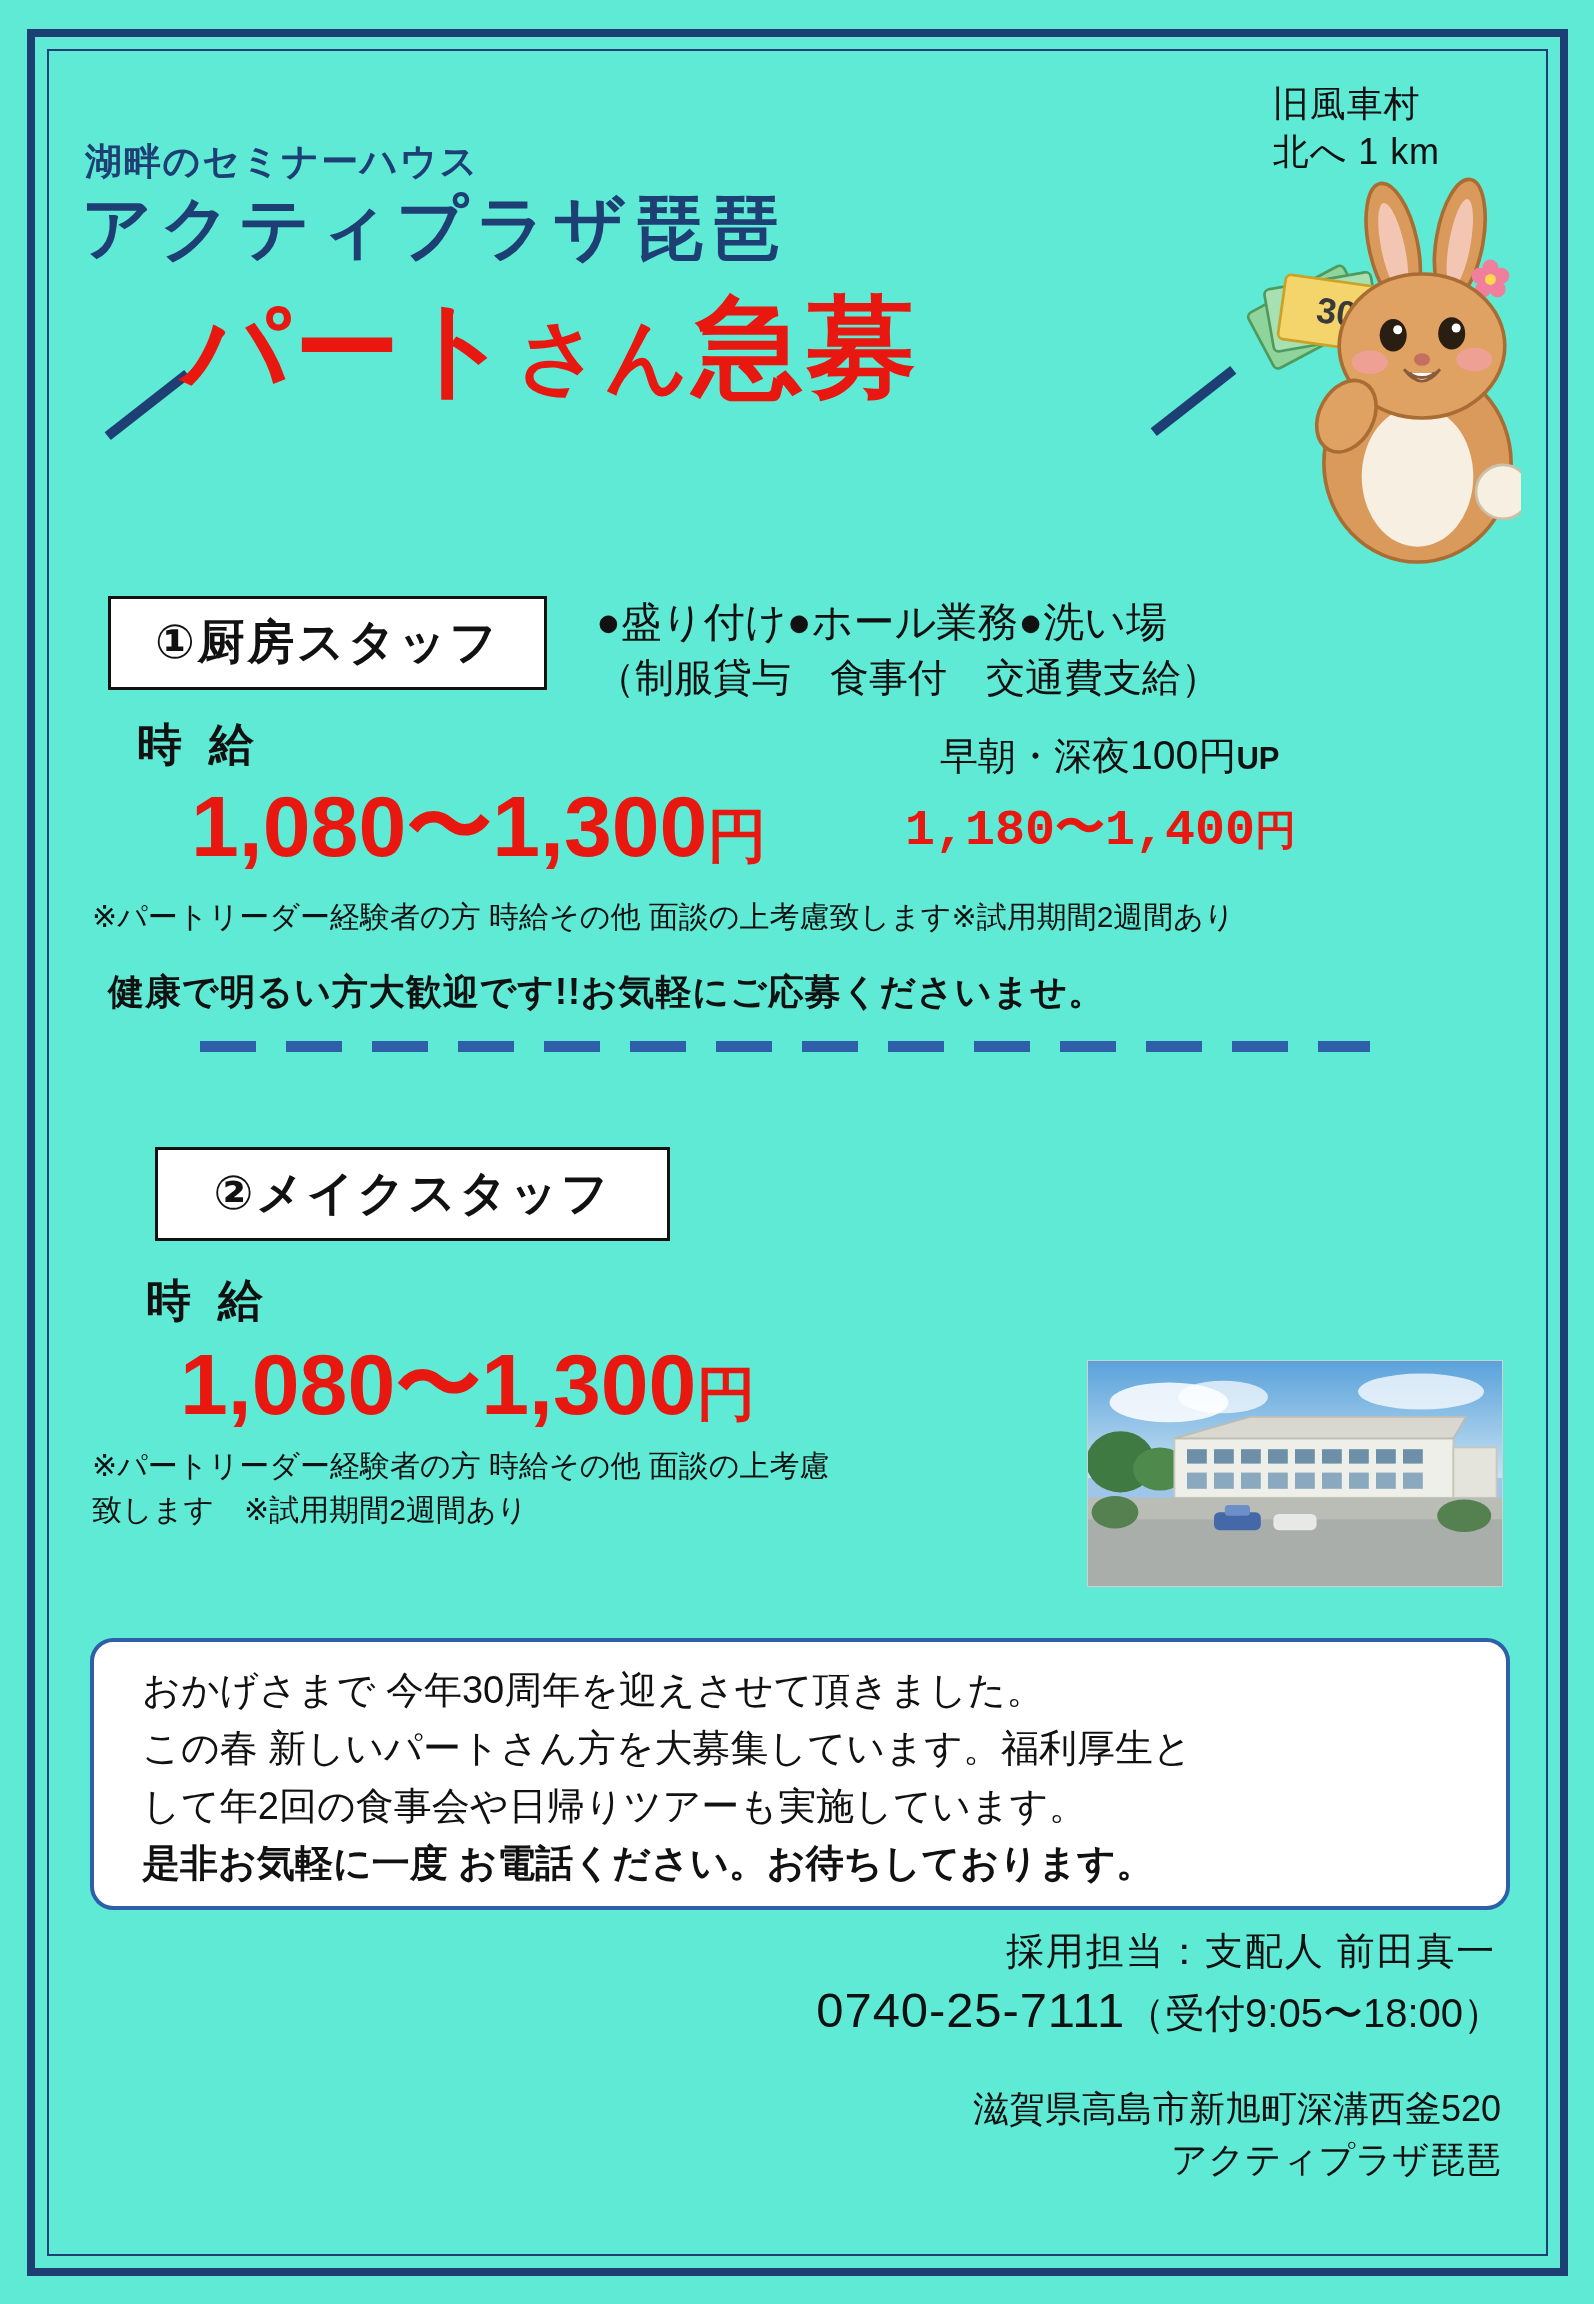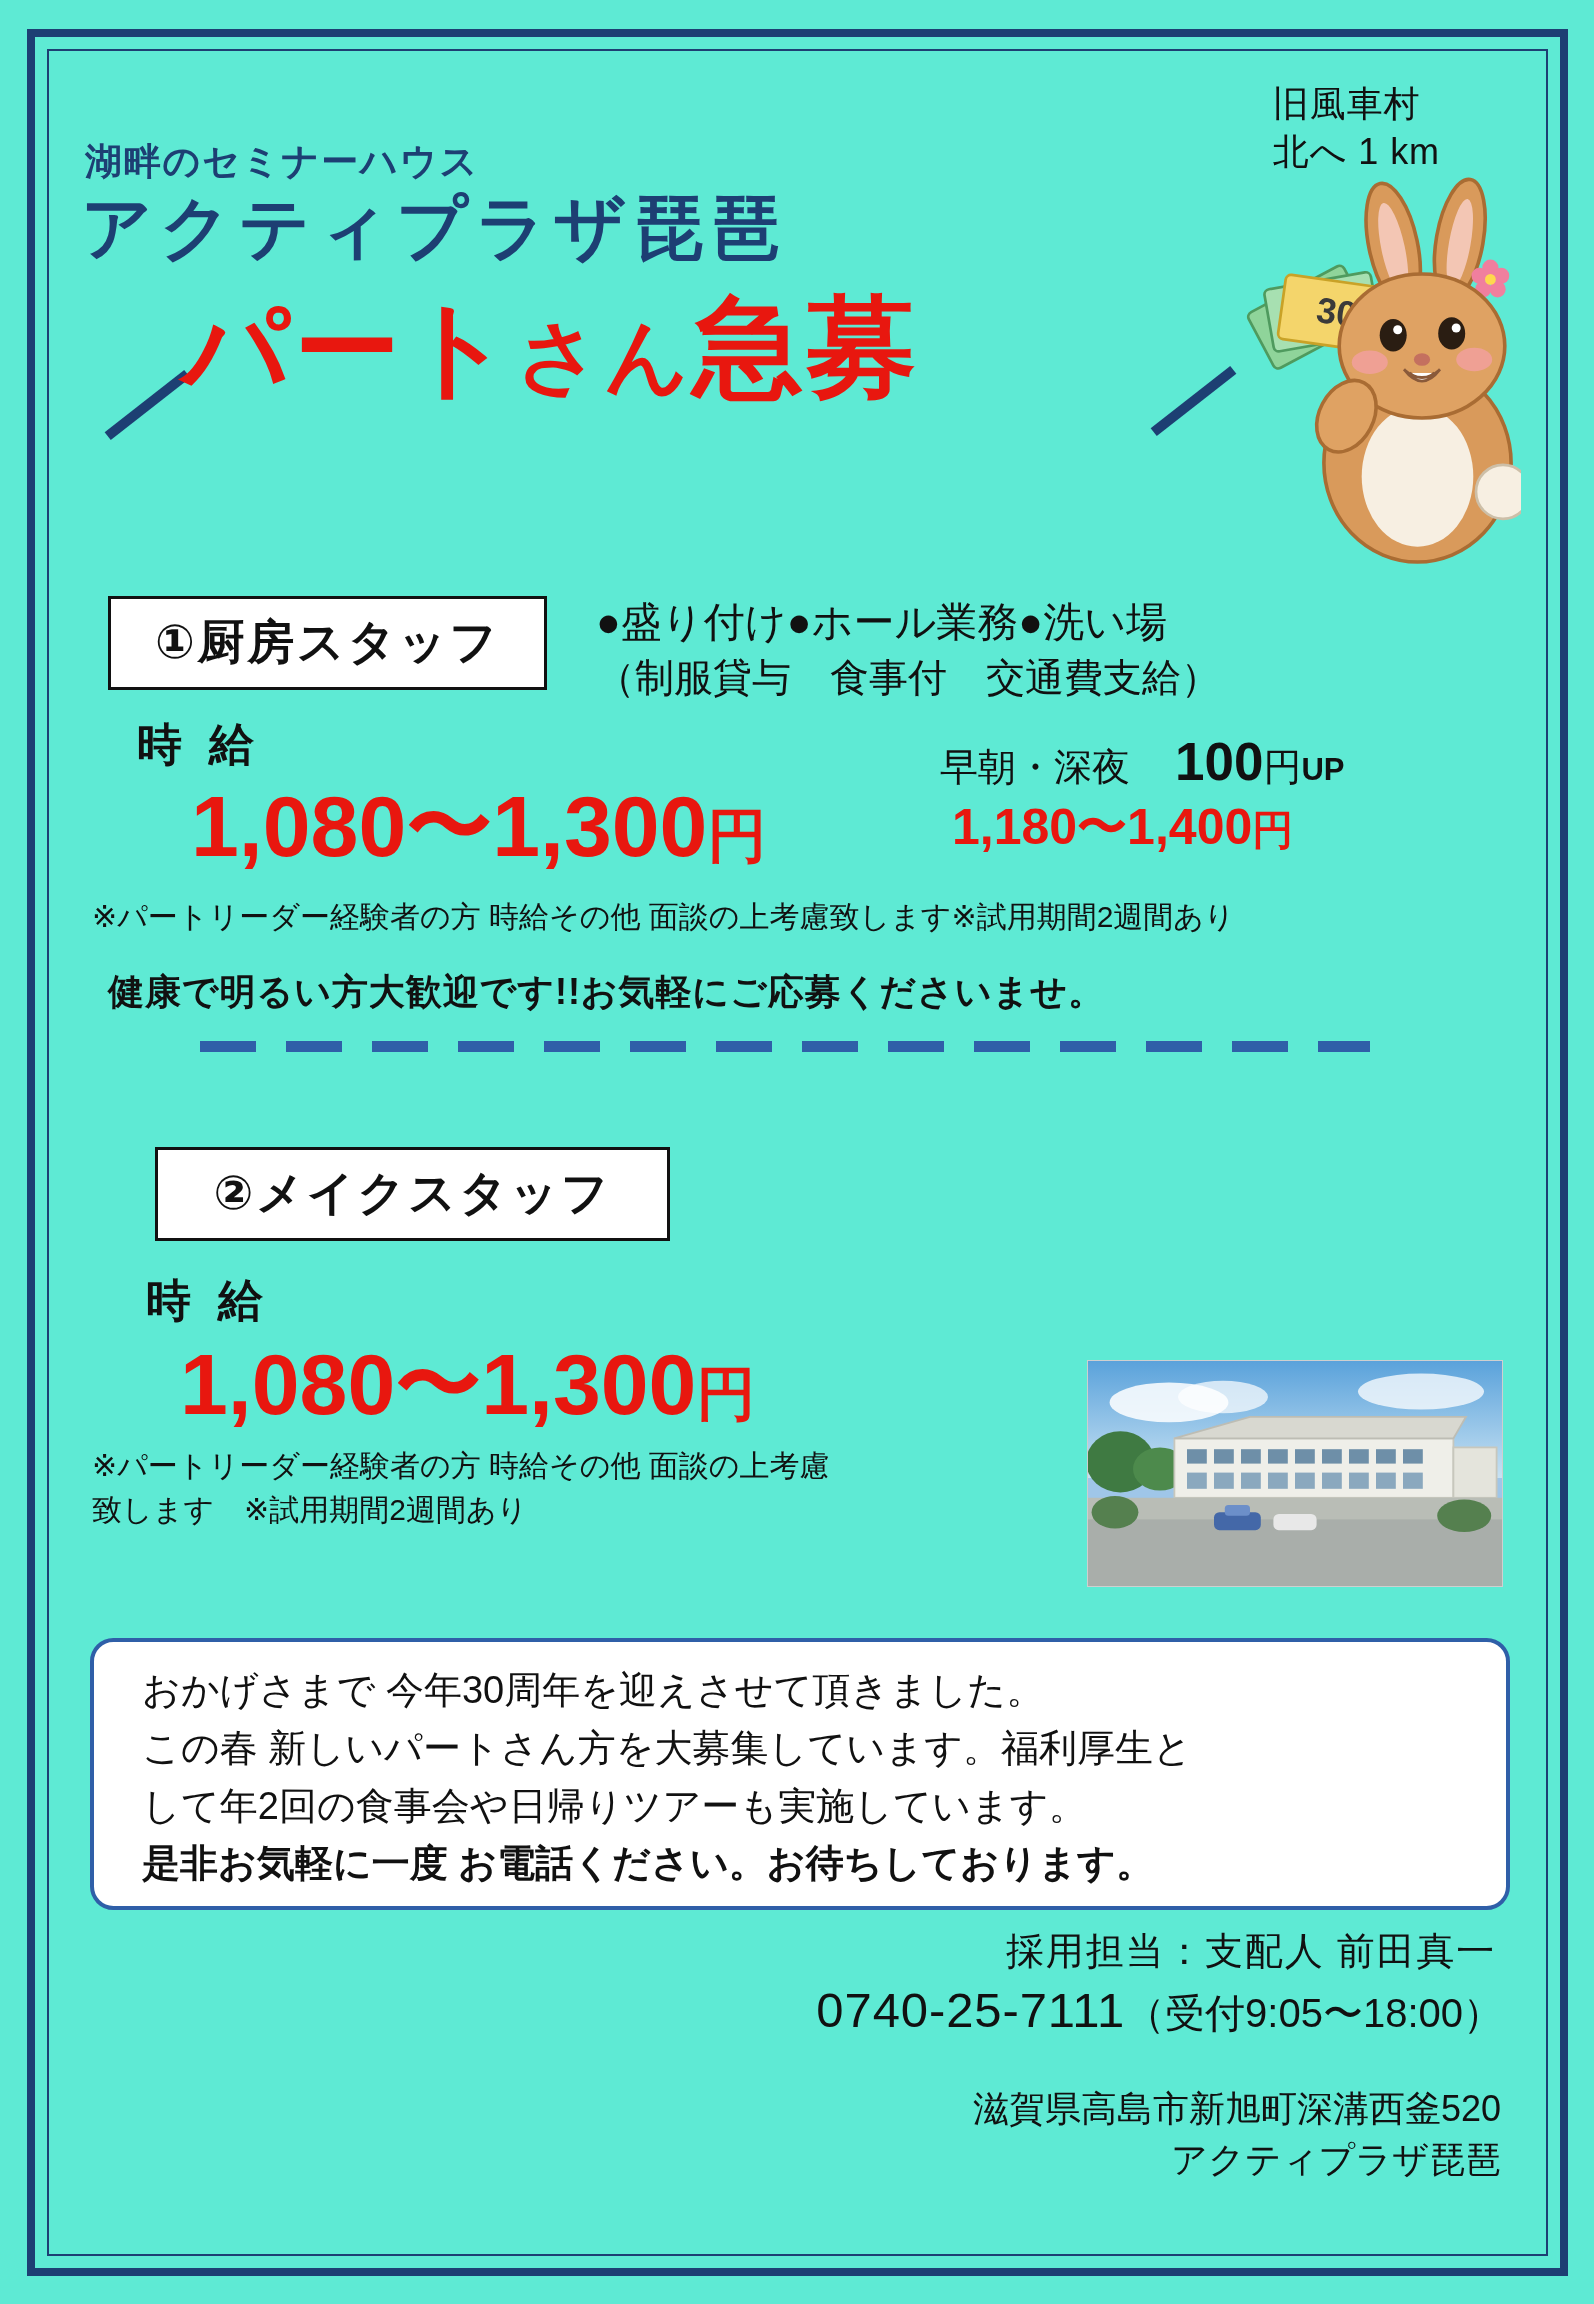--- a/index.html
+++ b/index.html
@@ -161,21 +161,21 @@
     letter-spacing: 0px;
     white-space: nowrap;
   }
   .wage-amount .yen { font-size: 59px; }
 
   .night-label {
     position: absolute;
     font-size: 38px;
     white-space: nowrap;
   }
-  .night-label .num { font-weight: bold; font-size: 53px; margin-left: 45px; }
+  .night-label .num { font-weight: normal; font-size: 41px; }
   .night-label .up  { font-size: 31px; font-weight: bold; }
 
   .night-amount {
     position: absolute;
     font-size: 50px;
     font-weight: bold;
     color: #e8170f;
     white-space: nowrap;
   }
   .night-amount .yen { font-size: 41px; }
@@ -367,21 +367,21 @@
     <div class="wage-label" style="left:72px; top:648px;">時 給</div>
 
     <div class="wage-amount" style="left:126px; top:702px;">
       <span>1,080〜1,300</span><span class="yen">円</span>
     </div>
 
     <div class="night-label" style="left:875px; top:664px;">
       <span>早朝・深夜</span><span class="num">100</span><span>円</span><span class="up">UP</span>
     </div>
 
-    <div class="night-amount" style="left:887px; top:727px;">
+    <div class="night-amount" style="left:840px; top:727px;font-family:Liberation Mono, monospace;">
       <span>1,180〜1,400</span><span class="yen">円</span>
     </div>
 
     <div class="note-small" style="left:27px; top:828px; width:1422px;">※パートリーダー経験者の方 時給その他 面談の上考慮致します※試用期間2週間あり</div>
 
     <div class="note-bold" style="left:43px; top:884px;">健康で明るい方大歓迎です!!お気軽にご応募くださいませ。</div>
 
     <div class="divider" style="top:974px; left:135px; width:1170px;"></div>
 
     <div class="job-box" style="left:90px; top:1080px; width:515px;">

